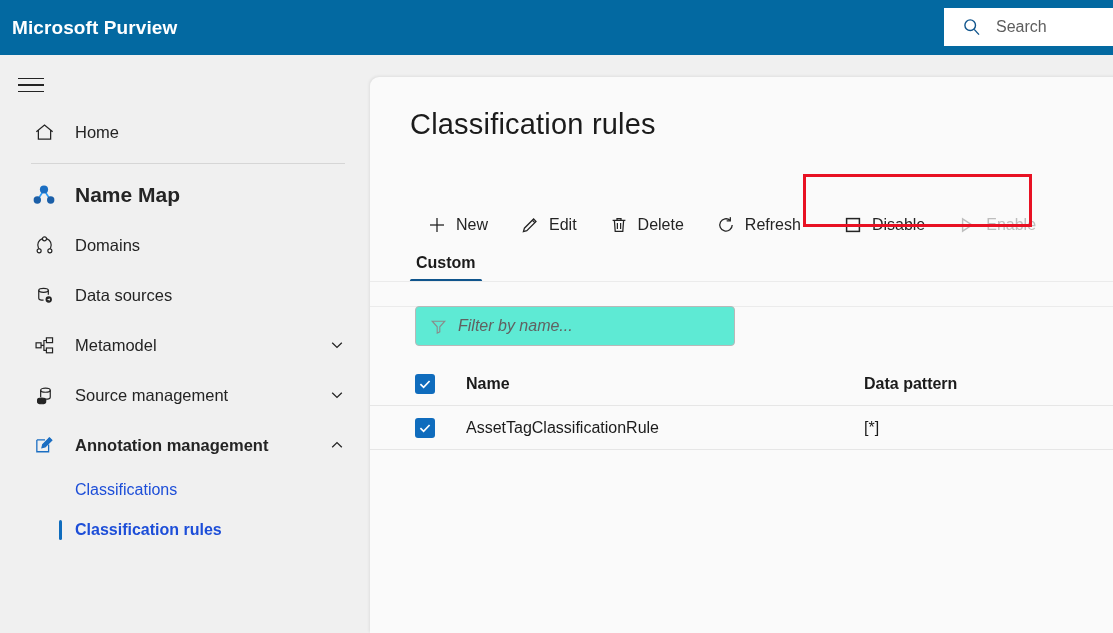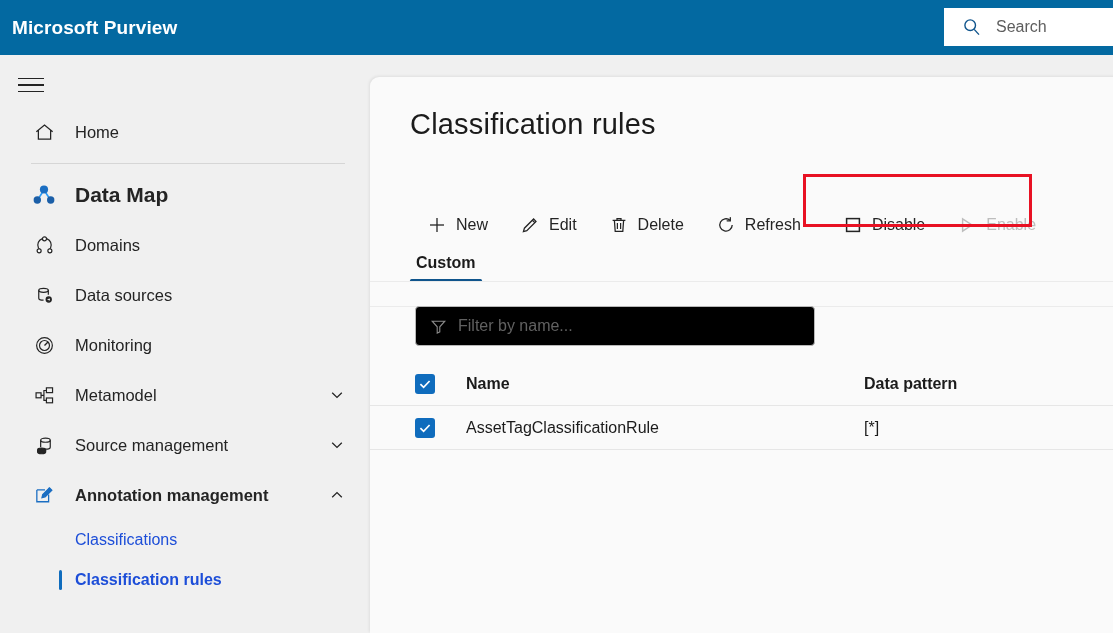--- a/index.html
+++ b/index.html
@@ -161,25 +161,25 @@
     height: 3px; background: #0f548c; border-radius: 2px;
   }
   .tabs-rule {
     position: absolute; top: 204px; left: 0; width: 753px;
     height: 1px; background: #ebebeb;
   }
 
   
   .filter {
     position: absolute; top: 229px; left: 45px;
-    width: 400px; height: 40px;
+    width: 320px; height: 40px;
     border: 1px solid #b8b8b8; border-radius: 4px;
-    background: #000000;
-    display: flex; align-items: center;
-    padding-left: 14px; gap: 11px;
+    background: #5eead4;
+    display: flex; align-items: center;
+    padding-left: 14px; gap: 11px; font-style: italic;
   }
   .filter .ph { color: #616161; font-size: 16px; }
   .filter-ico { width: 17px; height: 17px; display:block; }
 
   
   .tbl { position: absolute; top: 285px; left: 0; width: 753px; }
   .row {
     position: relative;
     display: flex; align-items: center;
     height: 44px;
@@ -237,21 +237,21 @@
       <div class="nav-item section">
         <span class="ico">
           <svg viewBox="0 0 26 26" width="26" height="26">
             <line x1="13" y1="8" x2="6.5" y2="18" stroke="#2899f5" stroke-width="1.6"></line>
             <line x1="13" y1="8" x2="19.5" y2="18" stroke="#2899f5" stroke-width="1.6"></line>
             <circle cx="13" cy="7.5" r="4.1" fill="#1b6ec2"></circle>
             <circle cx="6.3" cy="18" r="3.7" fill="#1b5fa8"></circle>
             <circle cx="19.7" cy="18" r="3.7" fill="#1b5fa8"></circle>
           </svg>
         </span>
-        <span class="lbl">Data Map</span>
+        <span class="lbl">Name Map</span>
       </div>
 
       <div class="nav-item">
         <span class="ico">
           <svg viewBox="0 0 24 24" width="23" height="23" fill="none" stroke="#242424" stroke-width="1.25">
             <path d="M12 4.5c3.9 0 7 3.1 7 7 0 2.3-1.1 4.4-2.8 5.7M12 4.5c-3.9 0-7 3.1-7 7 0 2.3 1.1 4.4 2.8 5.7"></path>
             <circle cx="12" cy="5" r="2.1" fill="#fff"></circle>
             <circle cx="6.4" cy="17.6" r="2.1" fill="#fff"></circle>
             <circle cx="17.6" cy="17.6" r="2.1" fill="#fff"></circle>
           </svg>
@@ -265,30 +265,20 @@
             <ellipse cx="11" cy="6.6" rx="5" ry="2.1"></ellipse>
             <path d="M6 6.6v8.2c0 1.2 2.2 2.1 5 2.1"></path>
             <path d="M16 6.6v4.6"></path>
             <circle cx="16.4" cy="16.2" r="3.3" fill="#242424" stroke="none"></circle>
             <path d="M15.2 16.2h2.3M16.5 15.1l1.2 1.1-1.2 1.1" stroke="#f0f0f0" stroke-width="1"></path>
           </svg>
         </span>
         <span class="lbl">Data sources</span>
       </div>
 
-      <div class="nav-item">
-        <span class="ico">
-          <svg viewBox="0 0 24 24" width="23" height="23" fill="none" stroke="#242424" stroke-width="1.25">
-            <circle cx="12" cy="12" r="8.2"></circle>
-              <circle cx="12" cy="12" r="5.2"></circle>
-            <line x1="12" y1="12" x2="15.6" y2="8.4" stroke-width="1.4"></line>
-          </svg>
-        </span>
-        <span class="lbl">Monitoring</span>
-      </div>
 
       <div class="nav-item group">
         <span class="ico">
           <svg viewBox="0 0 24 24" width="23" height="23" fill="none" stroke="#242424" stroke-width="1.25">
             <rect x="3.2" y="9.2" width="5.2" height="5.2"></rect>
             <rect x="14" y="4" width="6.4" height="5"></rect>
             <rect x="14" y="14.6" width="6.4" height="5"></rect>
             <path d="M8.4 11.8h3v-5h2.6M11.4 11.8v5.3h2.6"></path>
           </svg>
         </span>

